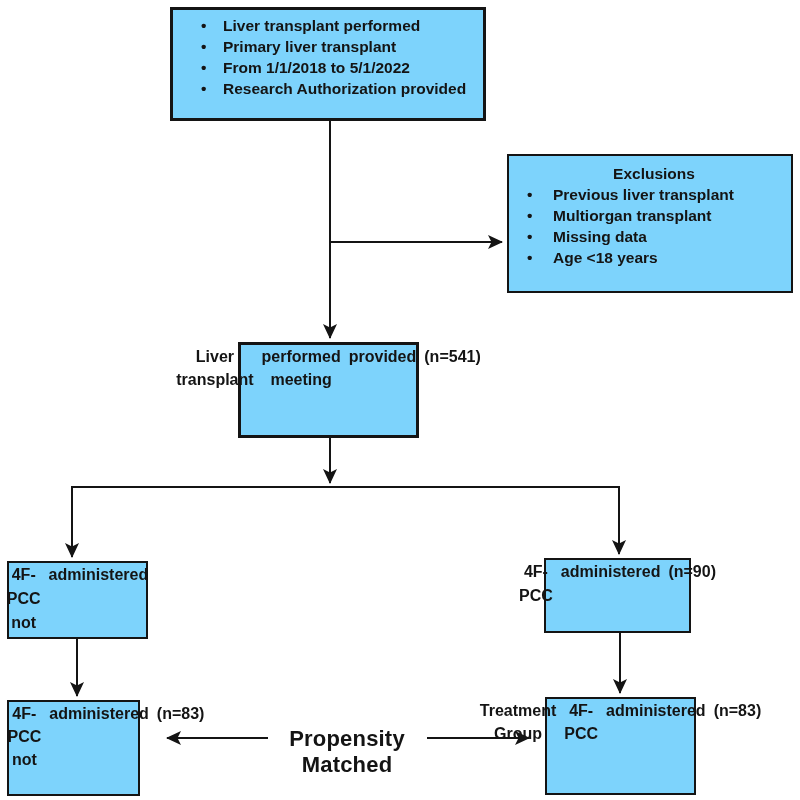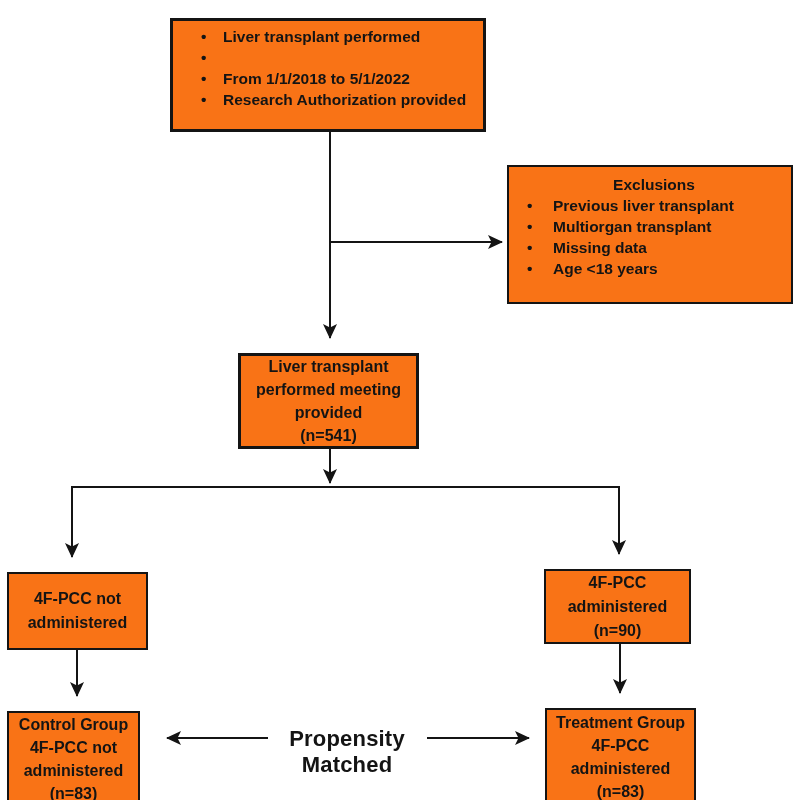--- a/index.html
+++ b/index.html
@@ -3,38 +3,37 @@
 <meta charset="utf-8">
 <style>
   html,body{margin:0;padding:0;background:#ffffff;}
   .canvas{
     position:relative;width:800px;height:800px;background:#ffffff;
     font-family:"Liberation Sans",sans-serif;font-weight:bold;color:#141414;
     overflow:hidden;
   }
   .arrow-layer{position:absolute;left:0;top:0;width:800px;height:800px;}
   .box{
-    position:absolute;box-sizing:border-box;background:#f97316;
+    position:absolute;box-sizing:border-box;background:#7dd3fc;
     border:2px solid #141414;
-    margin-top:11px;
   }
   .box.thick{border-width:3px;}
   .bullets{list-style:none;margin:0;padding:0;}
   .bullets li{display:flex;align-items:flex-start;}
   .dot::before{content:"•";display:inline-block;}
   
   .initial{left:170px;top:7px;width:316px;height:114px;padding:5px 6px 0 26px;font-size:15.5px;line-height:21px;}
   .initial .dot{width:22px;text-align:left;padding-left:2px;}
   .initial .count{text-align:center;}
   
   .exclusions{left:507px;top:154px;width:286px;height:139px;padding:7px 6px 0 14px;font-size:15.5px;line-height:21px;}
   .exclusions .title{text-align:center;}
   .exclusions .dot{width:26px;text-align:left;padding-left:4px;}
   
-  .cbox{display:flex;flex-direction:column;justify-content:center;text-align:center;font-size:16px;line-height:23px;}
+  .cbox{display:flex;flex-direction:row;justify-content:center;text-align:center;font-size:16px;line-height:23px;gap:8px;}
   .meeting{left:238px;top:342px;width:181px;height:96px;}
   .nopcc{left:7px;top:561px;width:141px;height:78px;line-height:24px;}
   .pcc{left:544px;top:558px;width:147px;height:75px;line-height:24px;}
   .control{left:7px;top:700px;width:133px;height:96px;}
   .treatment{left:545px;top:697px;width:151px;height:98px;}
   
   .propensity{
     position:absolute;left:247px;top:726px;width:200px;text-align:center;
     font-size:22px;letter-spacing:.2px;
   }
@@ -65,20 +64,21 @@
   </svg>
 
   <div class="box thick initial">
     <ul class="bullets">
       <li>
           <span class="dot"></span>
           <span>Liver transplant performed</span>
         </li>
       <li>
           <span class="dot"></span>
+          <span>Primary liver transplant</span>
         </li>
       <li>
           <span class="dot"></span>
           <span>From 1/1/2018 to 5/1/2022</span>
         </li>
       <li>
           <span class="dot"></span>
           <span>Research Authorization provided</span>
         </li>
     </ul>

